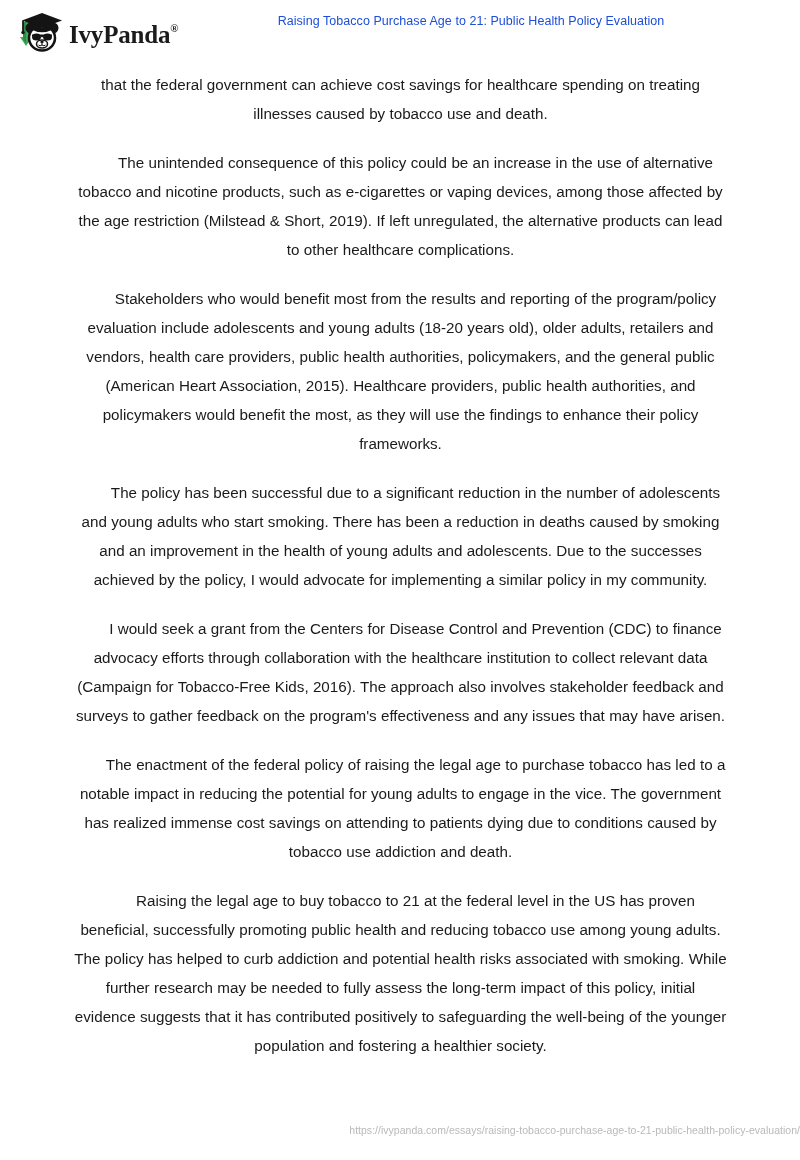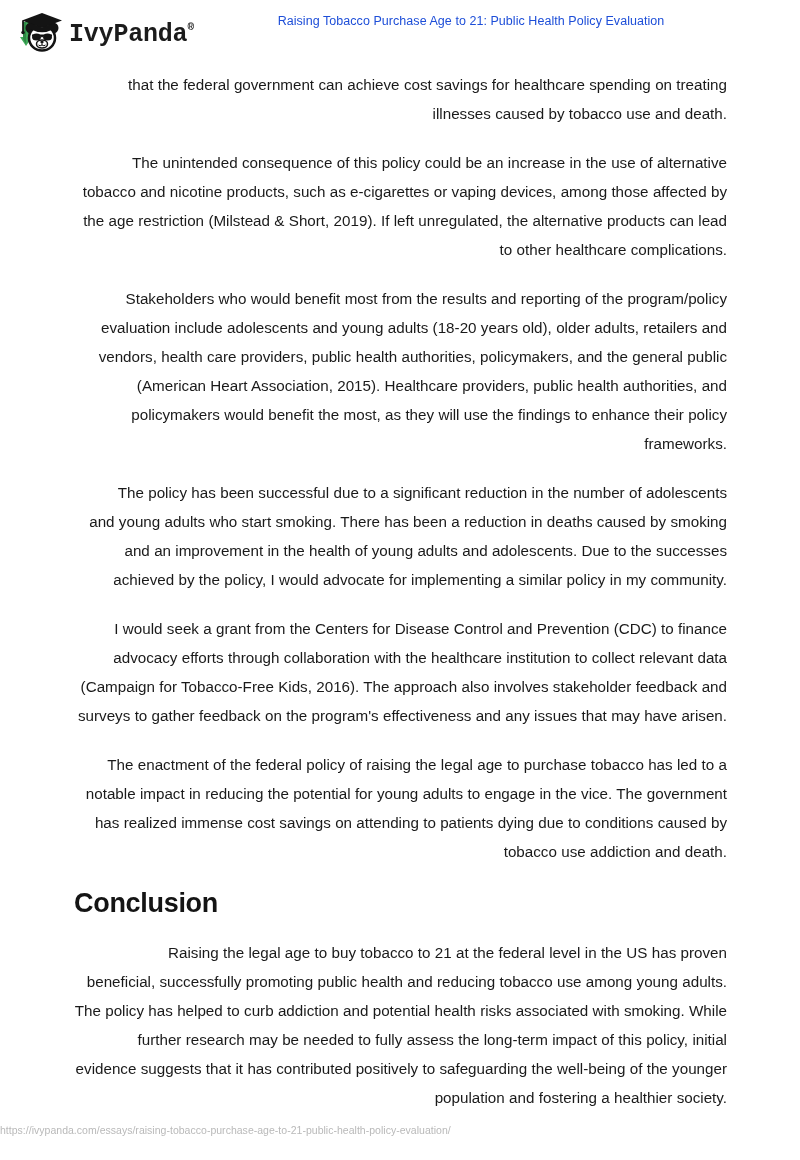--- a/index.html
+++ b/index.html
@@ -38,21 +38,21 @@
     gap: 7px;
     height: 46px;
   }
   .brand-mark {
     width: 48px;
     height: 44px;
     display: block;
     flex: 0 0 auto;
   }
   .brand-text {
-    font-family: Liberation Mono, monospace;
+    font-family: Liberation Serif, serif;
     font-weight: bold;
     font-size: 25px;
     letter-spacing: -0.2px;
     color: #1b1b1b;
     line-height: 1;
     white-space: nowrap;
     position: relative;
     top: 1px;
   }
   .brand-text sup {
@@ -81,42 +81,42 @@
     left: 74px;
     top: 70px;
     width: 653px;
   }
   p.para {
     margin: 0 0 20px 0;
     font-size: 15.2px;
     line-height: 29px;
     color: #1a1a1a;
     text-indent: 30px;
-    text-align: right;
+    text-align: center;
     word-spacing: 0.1px;
   }
   p.para.no-indent {
     text-indent: 0;
   }
   h2.section-heading {
     margin: 11px 0 18px 0;
     font-size: 27px;
     line-height: 34px;
     font-weight: bold;
     color: #141414;
     letter-spacing: -0.3px;
   }
 
   
   .page-footer {
     position: absolute;
     left: 0;
     right: 0;
     bottom: 22px;
-    text-align: left;
+    text-align: right;
   }
   .footer-url {
     font-size: 10.5px;
     color: #b9b9b9;
     letter-spacing: 0.02px;
     text-decoration: none;
     white-space: nowrap;
   }
 </style>
 </head>
@@ -159,21 +159,20 @@
 
   <div class="content">
 
     <p class="para no-indent">that the federal government can achieve cost savings for healthcare spending on treating illnesses caused by tobacco use and death.</p>
     <p class="para">The unintended consequence of this policy could be an increase in the use of alternative tobacco and nicotine products, such as e-cigarettes or vaping devices, among those affected by the age restriction (Milstead &amp; Short, 2019). If left unregulated, the alternative products can lead to other healthcare complications.</p>
     <p class="para">Stakeholders who would benefit most from the results and reporting of the program/policy evaluation include adolescents and young adults (18-20 years old), older adults, retailers and vendors, health care providers, public health authorities, policymakers, and the general public (American Heart Association, 2015). Healthcare providers, public health authorities, and policymakers would benefit the most, as they will use the findings to enhance their policy frameworks.</p>
     <p class="para">The policy has been successful due to a significant reduction in the number of adolescents and young adults who start smoking. There has been a reduction in deaths caused by smoking and an improvement in the health of young adults and adolescents. Due to the successes achieved by the policy, I would advocate for implementing a similar policy in my community.</p>
     <p class="para">I would seek a grant from the Centers for Disease Control and Prevention (CDC) to finance advocacy efforts through collaboration with the healthcare institution to collect relevant data (Campaign for Tobacco-Free Kids, 2016). The approach also involves stakeholder feedback and surveys to gather feedback on the program's effectiveness and any issues that may have arisen.</p>
     <p class="para">The enactment of the federal policy of raising the legal age to purchase tobacco has led to a notable impact in reducing the potential for young adults to engage in the vice. The government has realized immense cost savings on attending to patients dying due to conditions caused by tobacco use addiction and death.</p>
 
-    <h2 class="section-heading">Conclusion</h2>
 
     <p class="para">Raising the legal age to buy tobacco to 21 at the federal level in the US has proven beneficial, successfully promoting public health and reducing tobacco use among young adults. The policy has helped to curb addiction and potential health risks associated with smoking. While further research may be needed to fully assess the long-term impact of this policy, initial evidence suggests that it has contributed positively to safeguarding the well-being of the younger population and fostering a healthier society.</p>
   </div>
 
   <div class="page-footer">
     <a class="footer-url" href="#">https://ivypanda.com/essays/raising-tobacco-purchase-age-to-21-public-health-policy-evaluation/</a>
   </div>
 
 </div>
 

